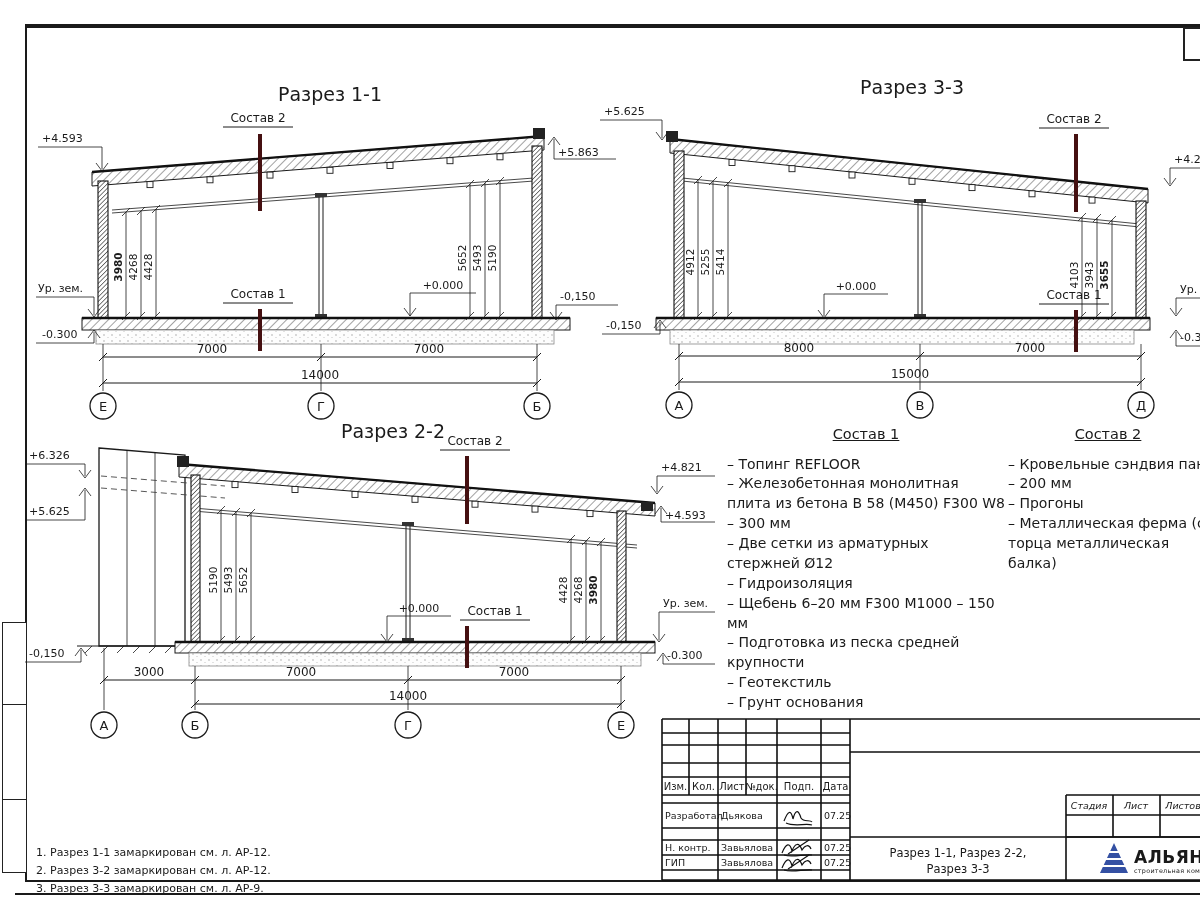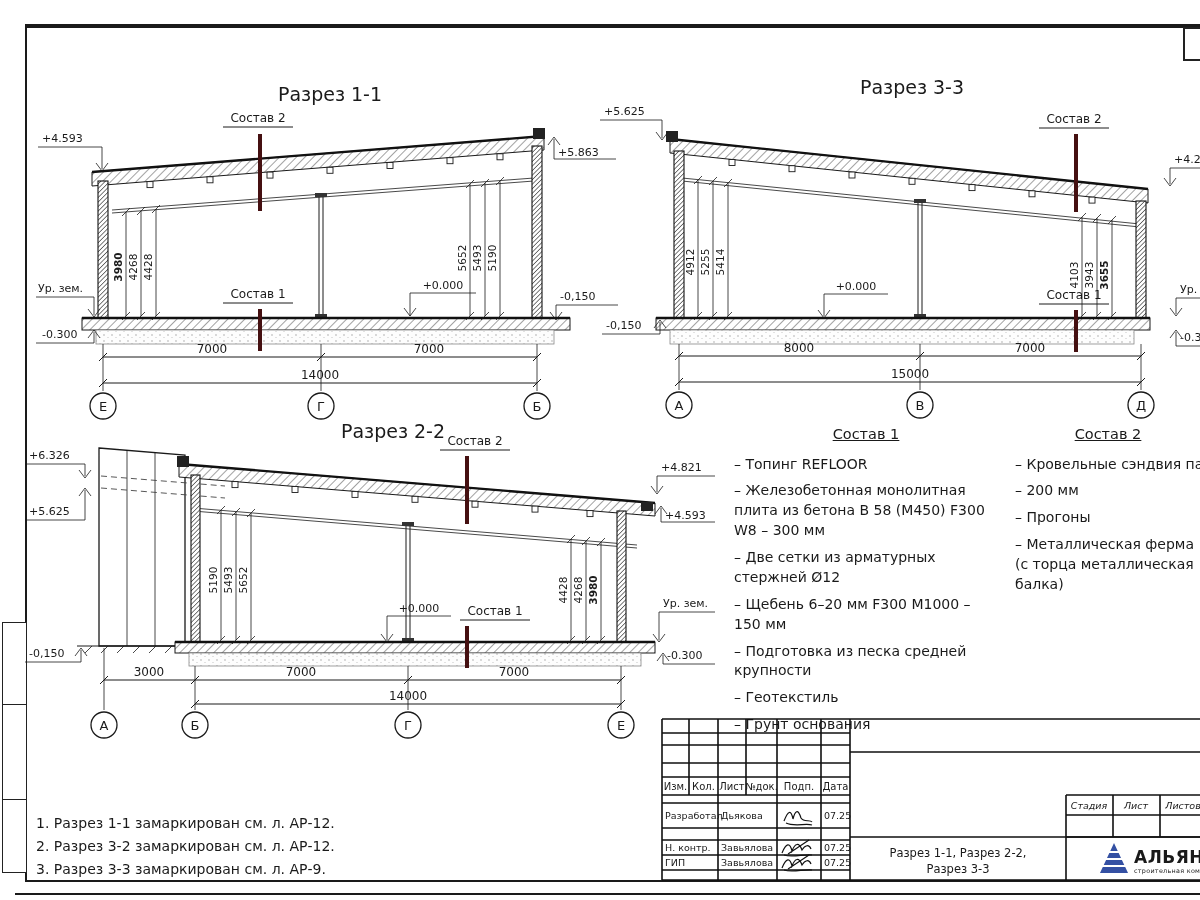--- a/index.html
+++ b/index.html
@@ -17,22 +17,22 @@
   .t-axis{font-size:13px;}
   .ln{stroke:#1a1a1a;stroke-width:1;fill:none;}
   .ln-thin{stroke:#1a1a1a;stroke-width:0.8;fill:none;}
   .ln-thick{stroke:#111;stroke-width:2.4;fill:none;}
   .ln-dash{stroke:#444;stroke-width:0.9;fill:none;stroke-dasharray:6 4;}
   .marker{stroke:#451011;stroke-width:4;}
   .frame{position:absolute;background:#1a1a1a;}
   .lbox{position:absolute;border:1.6px solid #222;background:#fff;}
   .list{position:absolute;font-size:14px;line-height:1.42;color:#1a1a1a;}
   .list .hd{text-align:center;text-decoration:underline;margin-bottom:10px;font-size:14.5px;}
-  .list .it{margin:7px;}
-  .notes{position:absolute;font-size:14px;line-height:1.65;}
+  .list .it{margin:0;}
+  .notes{position:absolute;font-size:11px;line-height:1.65;margin-top:32px;}
 </style>
 </head>
 <body>
 
 <div class="frame" style="left:25px;top:24px;width:1175px;height:3.5px;"></div>
 <div class="frame" style="left:25px;top:24px;width:2px;height:858px;"></div>
 <div class="frame" style="left:25px;top:880px;width:1175px;height:2px;"></div>
 <div class="frame" style="left:15px;top:893px;width:1185px;height:1.5px;"></div>
 <div class="lbox" style="left:2px;top:622px;width:23px;height:82px;"></div>
 <div class="lbox" style="left:2px;top:704px;width:23px;height:95px;"></div>
@@ -425,20 +425,21 @@
     <text class="t-axis" x="393" y="312" text-anchor="middle" stroke="none" fill="#1a1a1a">Г</text>
     <text class="t-axis" x="606" y="312" text-anchor="middle" stroke="none" fill="#1a1a1a">Е</text>
   </g>
 </svg>
 
 <div class="list" style="left:727px;top:424px;width:278px;">
   <div class="hd">Состав 1</div>
   <div class="it">– Топинг REFLOOR</div>
   <div class="it">– Железобетонная  монолитная плита из бетона В 58 (М450) F300 W8 – 300 мм</div>
   <div class="it">– Две сетки из арматурных стержней Ø12</div>
+  <div class="it">– Гидроизоляция</div>
   <div class="it">– Щебень 6–20 мм F300 М1000      – 150 мм</div>
   <div class="it">– Подготовка из песка средней крупности</div>
   <div class="it">– Геотекстиль</div>
   <div class="it">– Грунт основания</div>
 </div>
 
 <div class="list" style="left:1008px;top:424px;width:200px;">
   <div class="hd">Состав 2</div>
   <div class="it" style="white-space:nowrap;">– Кровельные сэндвия панели</div>
   <div class="it">– 200 мм</div>

